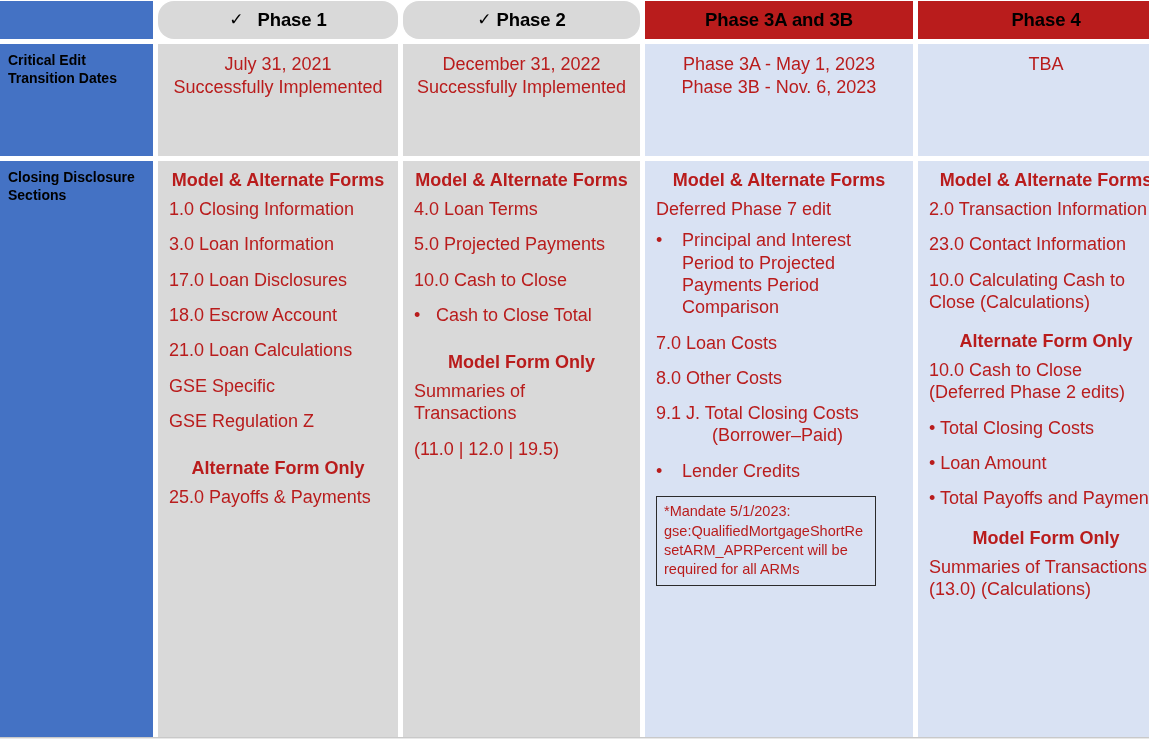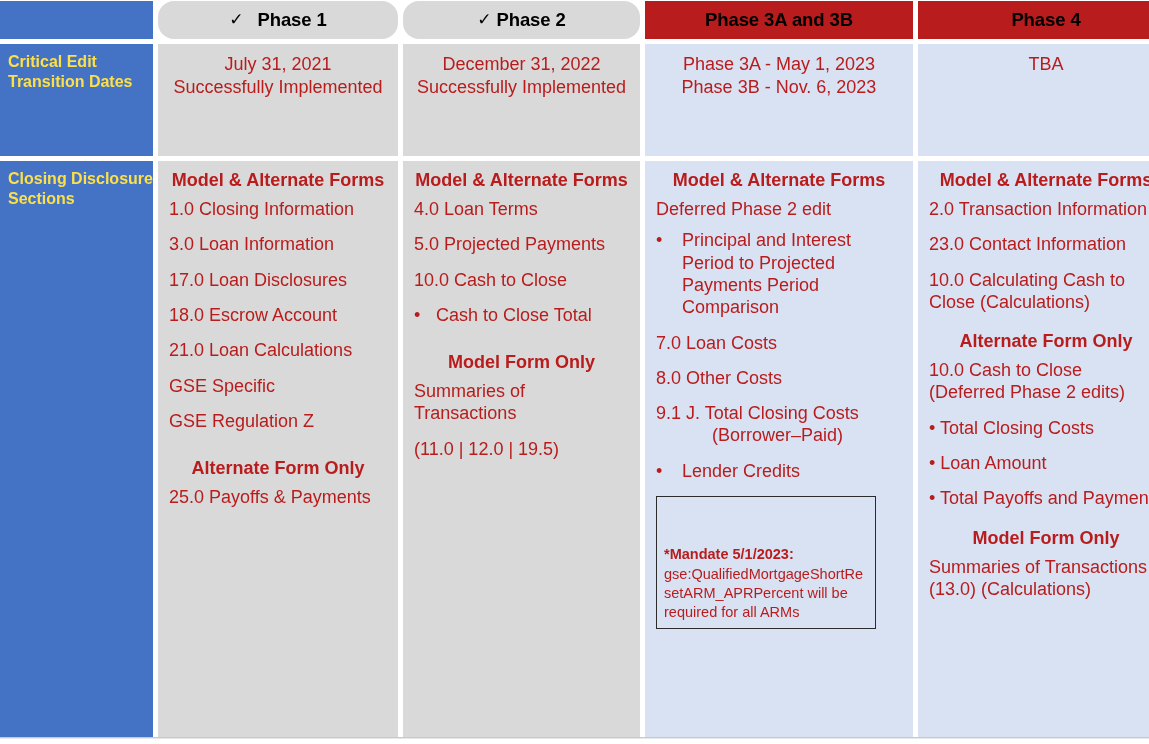--- a/index.html
+++ b/index.html
@@ -57,23 +57,23 @@
     font-size: 17px;
     display: inline-block;
     vertical-align: 1px;
   }
   .check.gap-wide { margin-right: 14px; }
   .check.gap-narrow { margin-right: 5px; }
 
   
   .rowlabel {
     background: #4472C4;
-    color: #fde047;
+    color: #000000;
     font-weight: bold;
-    font-size: 16px;
+    font-size: 14px;
     line-height: 1.27;
     padding: 8px 0 8px 8px !important;
   }
   .rowlabel.tall { height: 560px; }
 
   
   .body {
     font-size: 18px;
     color: #b91c1c;
     line-height: 1.25;
@@ -137,24 +137,23 @@
   .callout {
     border: 1px solid #2b2b2b;
     background: #D9E2F3;
     padding: 5px 7px 7px 7px;
     font-size: 14.5px;
     line-height: 1.3;
     margin-top: 14px;
     width: 204px;
   }
   .callout .cl-title {
-    font-weight: bold;
+    font-weight: normal;
     display: block;
     margin-bottom: 1px;
-    margin-top: 43px;
   }
   .callout .cl-body {
     display: block;
     word-break: break-word;
   }
 
   
   .bottom-rule {
     position: absolute;
     left: 0;
@@ -256,21 +255,21 @@
             <span class="bdot">•</span>
             <span class="btxt">Cash to Close Total</span>
           </div>
           <div class="sec-head sp">Model Form Only</div>
           <div class="item">Summaries of Transactions</div>
           <div class="item last">(11.0 | 12.0 | 19.5)</div>
         </td>
 
         <td class="body blue">
           <div class="sec-head">Model &amp; Alternate Forms</div>
-          <div class="item tight">Deferred Phase 2 edit</div>
+          <div class="item tight">Deferred Phase 7 edit</div>
           <div class="bullet-row indent">
             <span class="bdot">•</span>
             <span class="btxt">Principal and Interest Period to Projected Payments Period Comparison</span>
           </div>
           <div class="item">7.0 Loan Costs</div>
           <div class="item">8.0 Other Costs</div>
           <div class="hang">
             <span>9.1 J. Total Closing Costs</span>
             <span class="sub">(Borrower–Paid)</span>
           </div>

